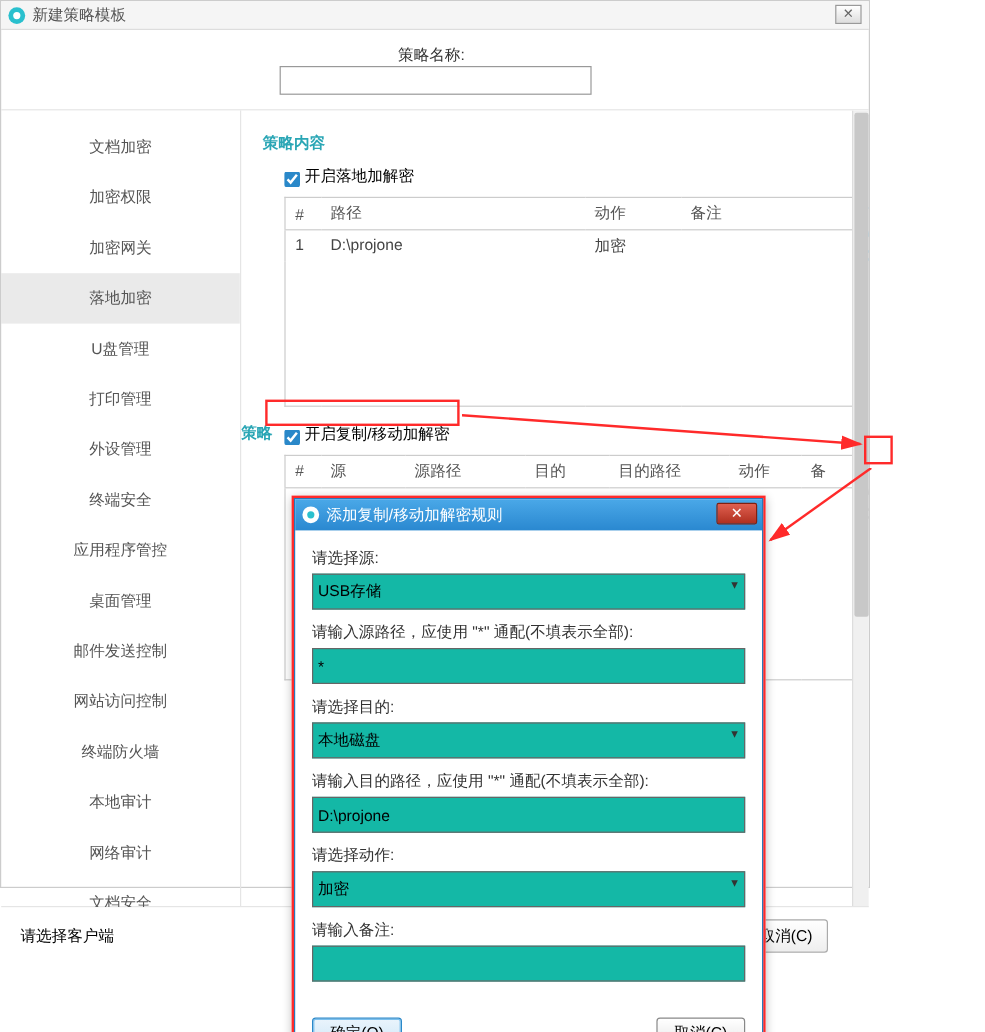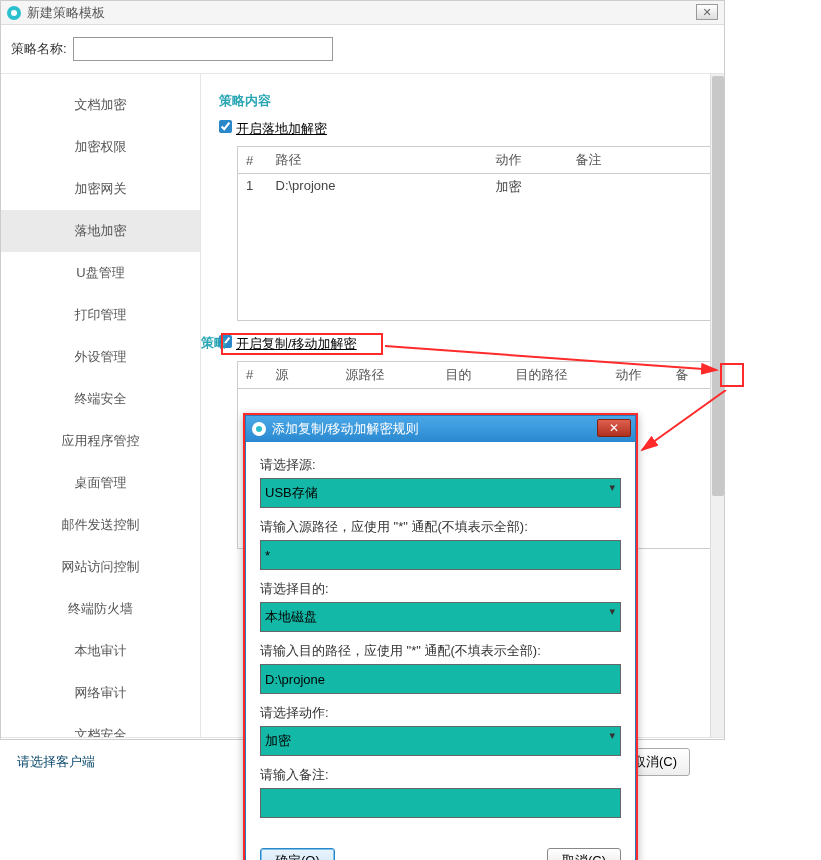--- a/index.html
+++ b/index.html
@@ -5,54 +5,54 @@
 * { box-sizing: border-box; margin: 0; padding: 0; font-family: "Microsoft YaHei", Arial, sans-serif; font-size: 13px; }
 body { background: #fff; width: 821px; height: 860px; position: relative; }
 
 .window { border: 1px solid #ccc; width: 725px; height: 740px; background: #fff; }
 .titlebar { height: 24px; background: #f5f5f5; border-bottom: 1px solid #ddd; display: flex; align-items: center; padding: 0 6px; position: relative; }
 .titlebar-icon { width: 14px; height: 14px; border-radius: 50%; background: #2ac0ce; margin-right: 6px; position: relative; }
 .titlebar-icon::after { content: ""; position: absolute; width: 6px; height: 6px; border-radius: 50%; background: #fff; top: 4px; left: 4px; }
 .titlebar-title { color: #555; }
 .titlebar-close { position: absolute; right: 6px; top: 3px; width: 22px; height: 16px; border: 1px solid #999; background: linear-gradient(#fff,#ddd); text-align: center; font-size: 11px; line-height: 14px; color: #666; }
 
-.name-row { display: flex; align-items: center; padding: 12px 10px; border-bottom: 1px solid #e5e5e5; }
+.name-row { display: flex; align-items: center; padding: 12px 10px; border-bottom: 1px solid #e5e5e5; flex-direction: column; }
 .name-row label { margin-right: 6px; color: #333; }
 .name-row input { width: 260px; height: 24px; border: 1px solid #999; padding: 0 4px; }
 
 .body { display: flex; height: calc(100% - 24px - 50px); border-bottom: 1px solid #e5e5e5; }
 .sidebar { width: 200px; border-right: 1px solid #e5e5e5; overflow-y: auto; padding-top: 10px; }
 .sidebar-item { padding: 12px 16px; color: #555; cursor: pointer; text-align: center; }
 .sidebar-item.active { background: #eaeaea; }
 
 .content { flex: 1; position: relative; padding: 18px 18px 0 18px; overflow: hidden; }
 .scrollbar { position: absolute; right: 0; top: 0; width: 14px; height: 100%; background: #f0f0f0; border-left: 1px solid #ddd; }
 .scrollbar-thumb { position: absolute; left: 1px; width: 12px; background: #c8c8c8; border-radius: 2px; }
 
 .section-title { color: #2aa6b5; font-weight: bold; margin-bottom: 10px; }
-.chk-row { margin-bottom: 8px; display: flex; align-items: flex-start; gap: 4px; text-decoration: underline; }
+.chk-row { margin-left: 18px; margin-bottom: 8px; display: flex; align-items: flex-end; gap: 4px; }
 .chk-row input { accent-color: #2a88c9; }
 
 .table-wrap { position: relative; margin-left: 18px; margin-bottom: 14px; }
 .tbl { border: 1px solid #ccc; width: 480px; border-collapse: collapse; }
 .tbl th { text-align: left; padding: 4px 8px; border-bottom: 1px solid #ccc; font-weight: normal; color: #555; }
 .tbl td { padding: 4px 8px; color: #444; }
 .tbl.tall { height: 160px; }
 .tbl.tall tbody tr { vertical-align: top; }
 
 .action-col { position: absolute; right: -22px; top: 2px; display: flex; flex-direction: column; gap: 4px; }
 .action-icon { width: 16px; height: 16px; color: #2aa6e0; font-weight: bold; text-align: center; line-height: 16px; cursor: pointer; font-size: 15px; }
 .action-icon.gray { color: #999; }
 
 .redbox1 { position: absolute; border: 2px solid #ff2a2a; left: 221px; top: 333px; width: 162px; height: 22px; pointer-events: none; }
 .redbox2 { position: absolute; border: 2px solid #ff2a2a; left: 720px; top: 363px; width: 24px; height: 24px; pointer-events: none; }
 .second-title { color: #2aa6b5; font-weight: bold; position: absolute; left: 0; top: 260px; }
 
 .footer { display: flex; align-items: center; padding: 10px 16px; }
-.footer-link { color: #0c4a6e; cursor: pointer; }
+.footer-link { color: #000000; cursor: pointer; }
 .footer-btn-cancel { margin-left: auto; padding: 4px 12px; background: linear-gradient(#fff,#eee); border: 1px solid #aaa; border-radius: 3px; cursor: pointer; margin-right: 18px; }
 
 
 .dialog { position: absolute; left: 243px; top: 413px; width: 395px; border: 2px solid #ff2a2a; background: #fff; box-shadow: 0 2px 8px rgba(0,0,0,0.3); z-index: 10; }
 .dialog-inner { border: 1px solid #2a78b8; }
 .dialog-title { height: 26px; background: linear-gradient(#4aa8e8, #2a88d0); display: flex; align-items: center; padding: 0 6px; color: #fff; position: relative; }
 .dialog-title-icon { width: 14px; height: 14px; border-radius: 50%; background: #fff; margin-right: 6px; position: relative; }
 .dialog-title-icon::after { content: ""; position: absolute; width: 6px; height: 6px; border-radius: 50%; background: #2ac0ce; top: 4px; left: 4px; }
 .dialog-close { position: absolute; right: 4px; top: 3px; width: 34px; height: 18px; background: linear-gradient(#e06050,#b03020); border: 1px solid #802010; border-radius: 2px; color: #fff; text-align: center; line-height: 16px; font-size: 12px; }
 .dialog-body { padding: 14px 14px 10px; }

